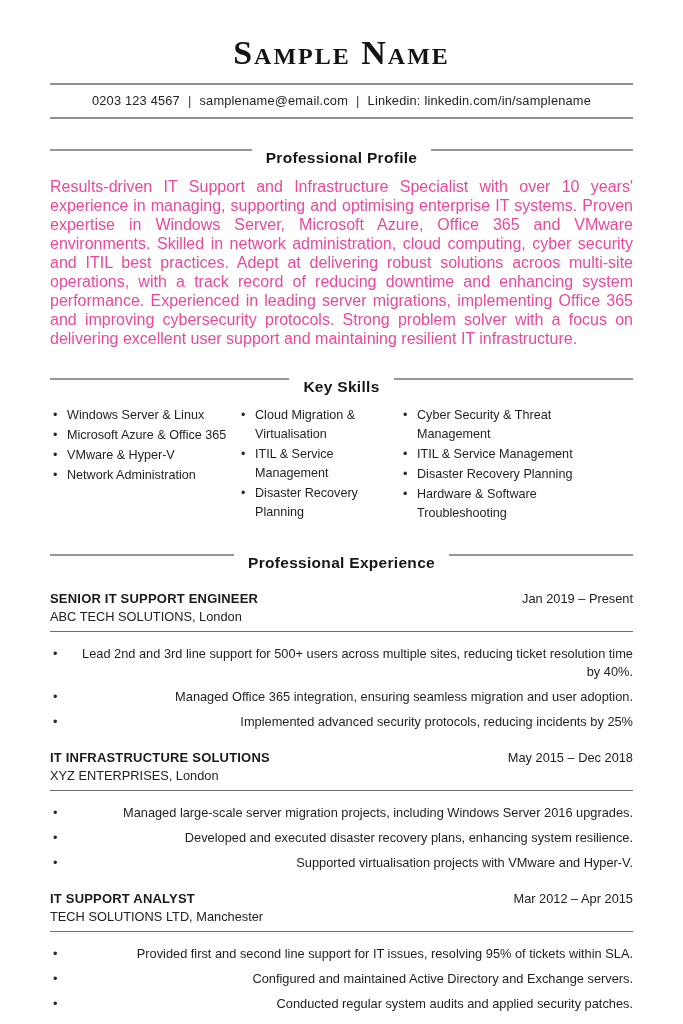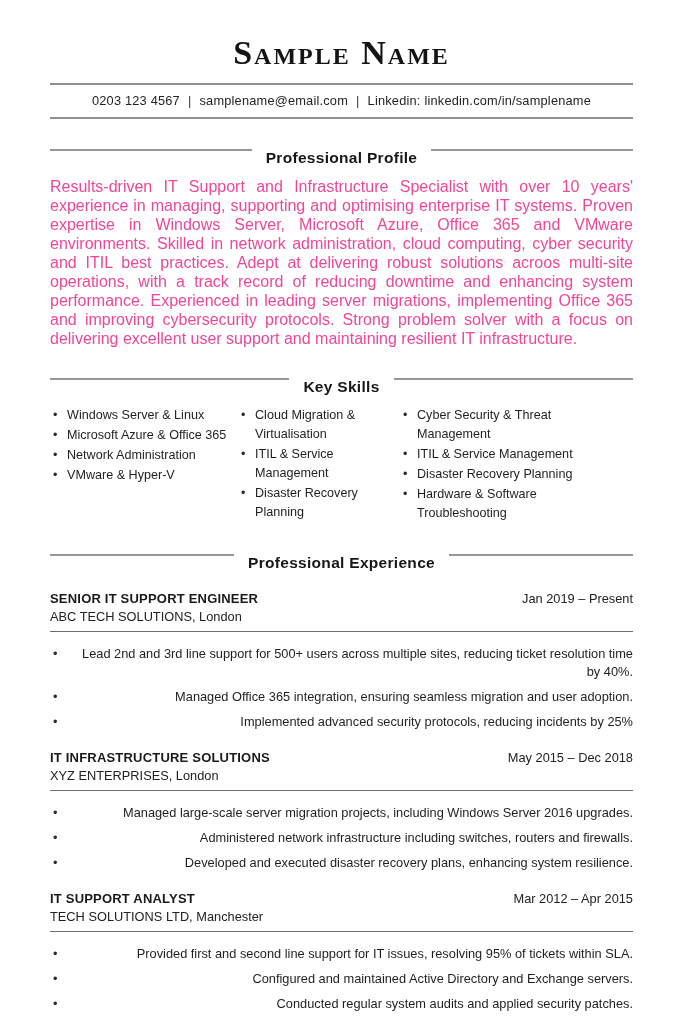--- a/index.html
+++ b/index.html
@@ -113,22 +113,22 @@
   <div>
     <div class="sec-head">
       <span class="line"></span>
       <h2>Key Skills</h2>
       <span class="line"></span>
     </div>
     <div class="skills-grid">
       <ul class="blist">
         <li>Windows Server &amp; Linux</li>
         <li>Microsoft Azure &amp; Office 365</li>
+        <li>VMware &amp; Hyper-V</li>
         <li>Network Administration</li>
-        <li>VMware &amp; Hyper-V</li>
       </ul>
       <ul class="blist">
         <li>Cloud Migration &amp; Virtualisation</li>
         <li>ITIL &amp; Service Management</li>
         <li>Disaster Recovery Planning</li>
       </ul>
       <ul class="blist">
         <li>Cyber Security &amp; Threat Management</li>
         <li>ITIL &amp; Service Management</li>
         <li>Disaster Recovery Planning</li>
@@ -160,22 +160,22 @@
 
     <div class="job">
       <div class="job-head">
         <span class="job-role">IT INFRASTRUCTURE SOLUTIONS</span>
         <span class="job-dates">May 2015 – Dec 2018</span>
       </div>
       <div class="job-company">XYZ ENTERPRISES, London</div>
       <hr class="job-rule">
       <ul class="blist">
         <li>Managed large-scale server migration projects, including Windows Server 2016 upgrades.</li>
-        <li>Administered network infrastructure including switches, routers and firewalls.</li>
         <li>Developed and executed disaster recovery plans, enhancing system resilience.</li>
+        <li>Supported virtualisation projects with VMware and Hyper-V.</li>
       </ul>
     </div>
 
     <div class="job">
       <div class="job-head">
         <span class="job-role">IT SUPPORT ANALYST</span>
         <span class="job-dates">Mar 2012 – Apr 2015</span>
       </div>
       <div class="job-company">TECH SOLUTIONS LTD, Manchester</div>
       <hr class="job-rule">

